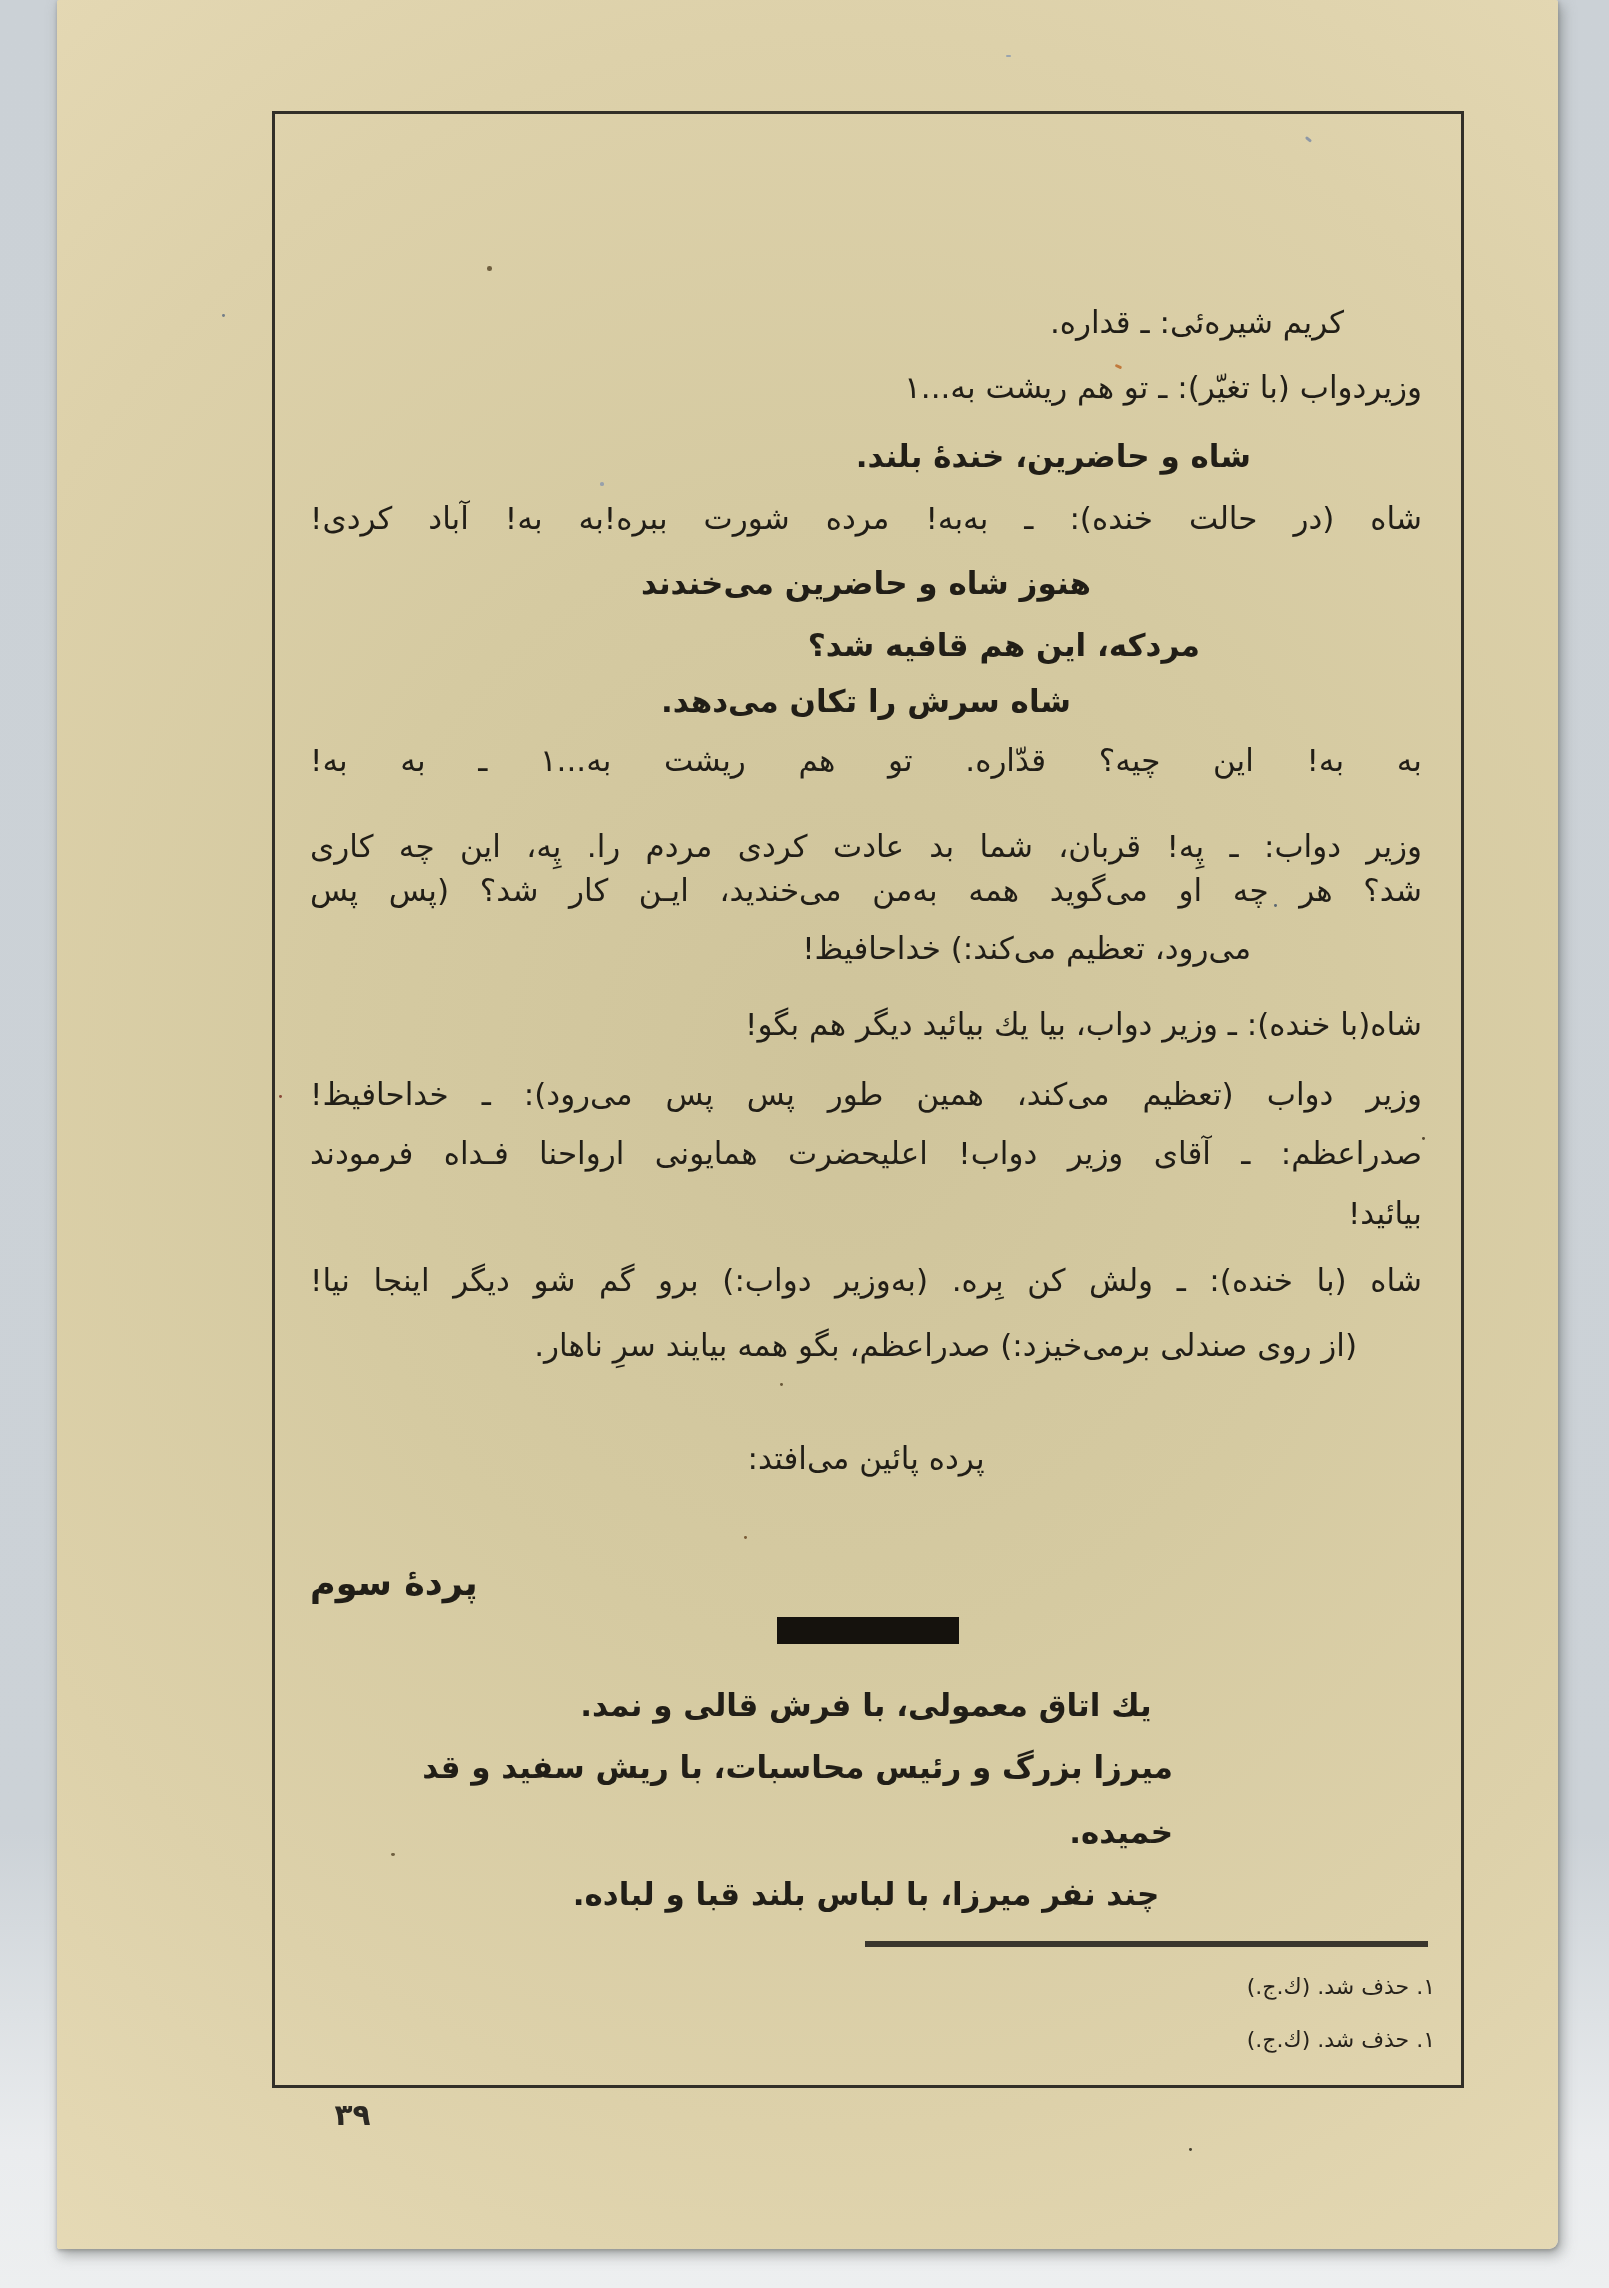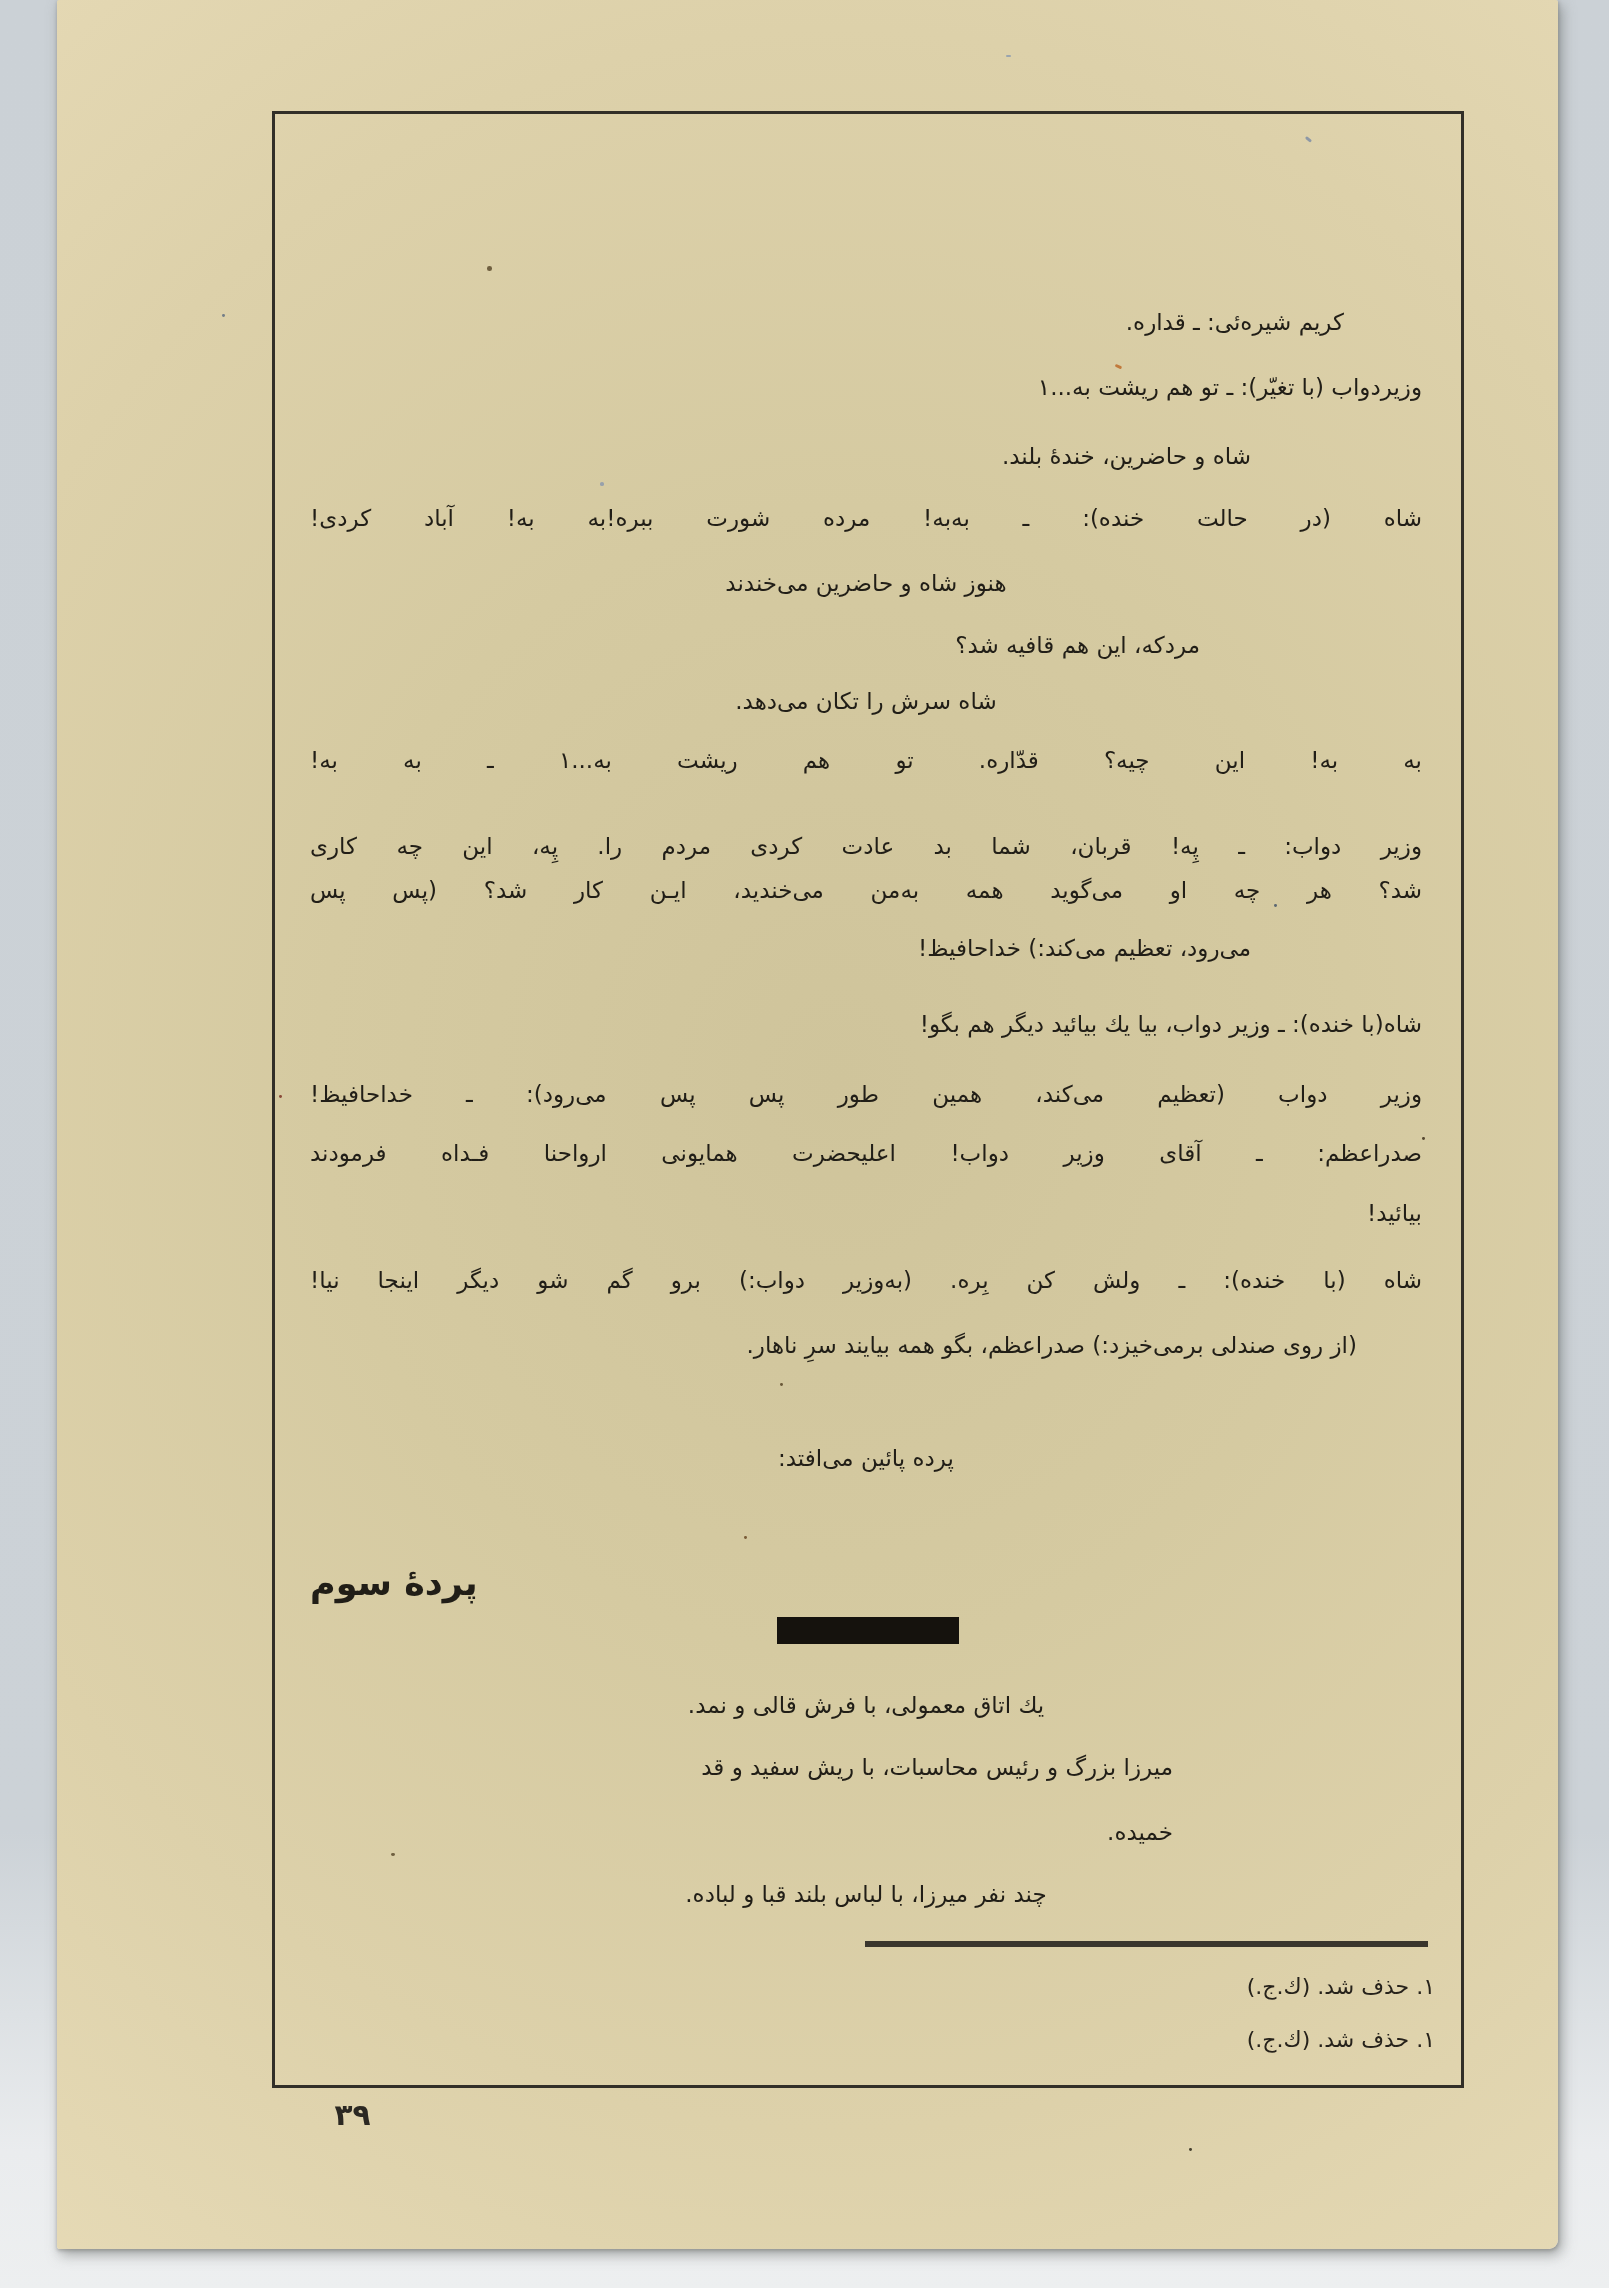--- a/index.html
+++ b/index.html
@@ -15,24 +15,24 @@
       #cfc49b 0%, #d5caa1 30%, #ddd1aa 55%, #e6dab6 78%, #ece0c2 95%, #eee3c6 100%);
     box-shadow:3.7px 5.5px 13px rgba(105,110,108,.55), 0.9px 1.8px 3.7px rgba(110,110,105,.4);
     border-radius:1.8px 1.8px 9.2px 2.8px;
   }
   .frame{
     position:absolute;left:215px;top:111px;width:1192px;height:1977px;
     border:3.7px solid #322f28;box-sizing:border-box;direction:rtl;
   }
   .ln{
     position:absolute;right:39px;left:35px;direction:rtl;text-align:right;
-    font-size:23px;line-height:44px;color:#211e17;white-space:nowrap;
+    font-size:31px;line-height:44px;color:#211e17;white-space:nowrap;
     font-family:"DejaVu Sans",sans-serif;
   }
-  .b{font-weight:normal;}
+  .b{font-weight:bold;}
   .c{text-align:center;white-space:normal;}
   .full{white-space:normal;text-align:justify;text-align-last:justify;text-justify:inter-word;}
   .i70{padding-right:65px;}
   .i85{padding-right:78px;}
   .i185{padding-right:171px;}
   .i240{padding-right:222px;}
   .i270{padding-right:249px;}
   .curtain{top:1322px;font-weight:normal;text-align:center;}
   .act{top:1443px;font-size:35px;line-height:52px;font-weight:bold;text-align:left;}
   .divider{

